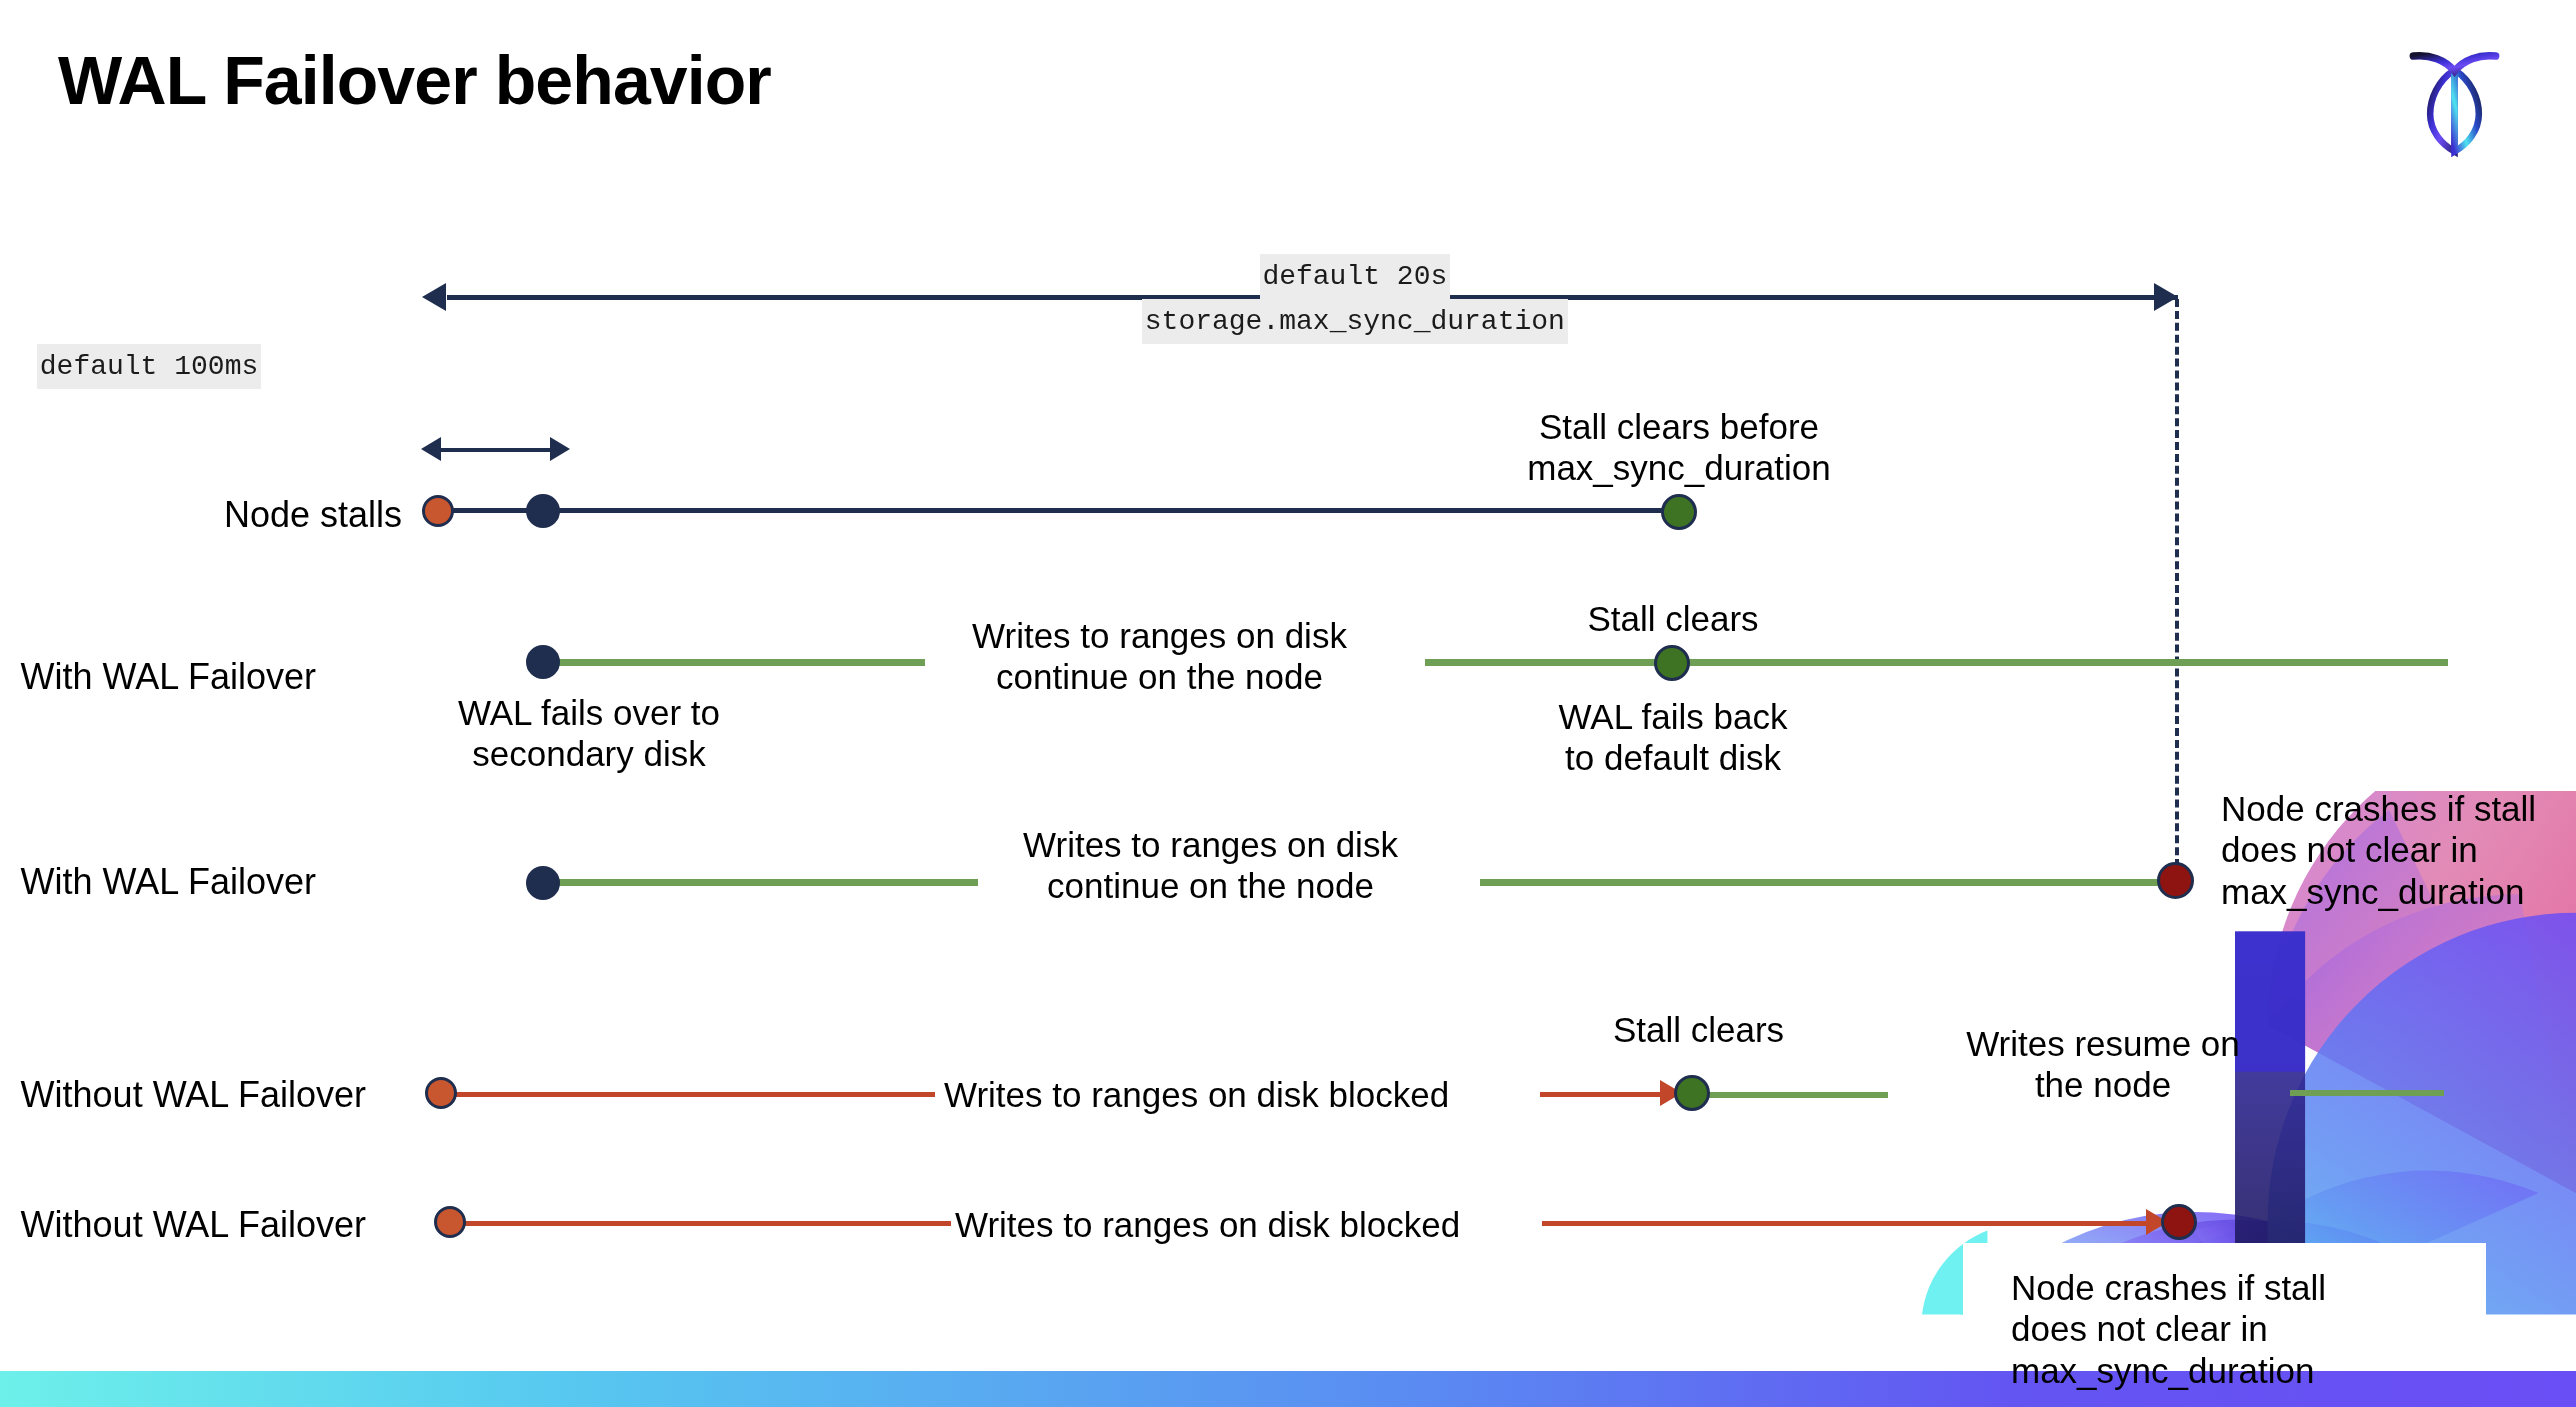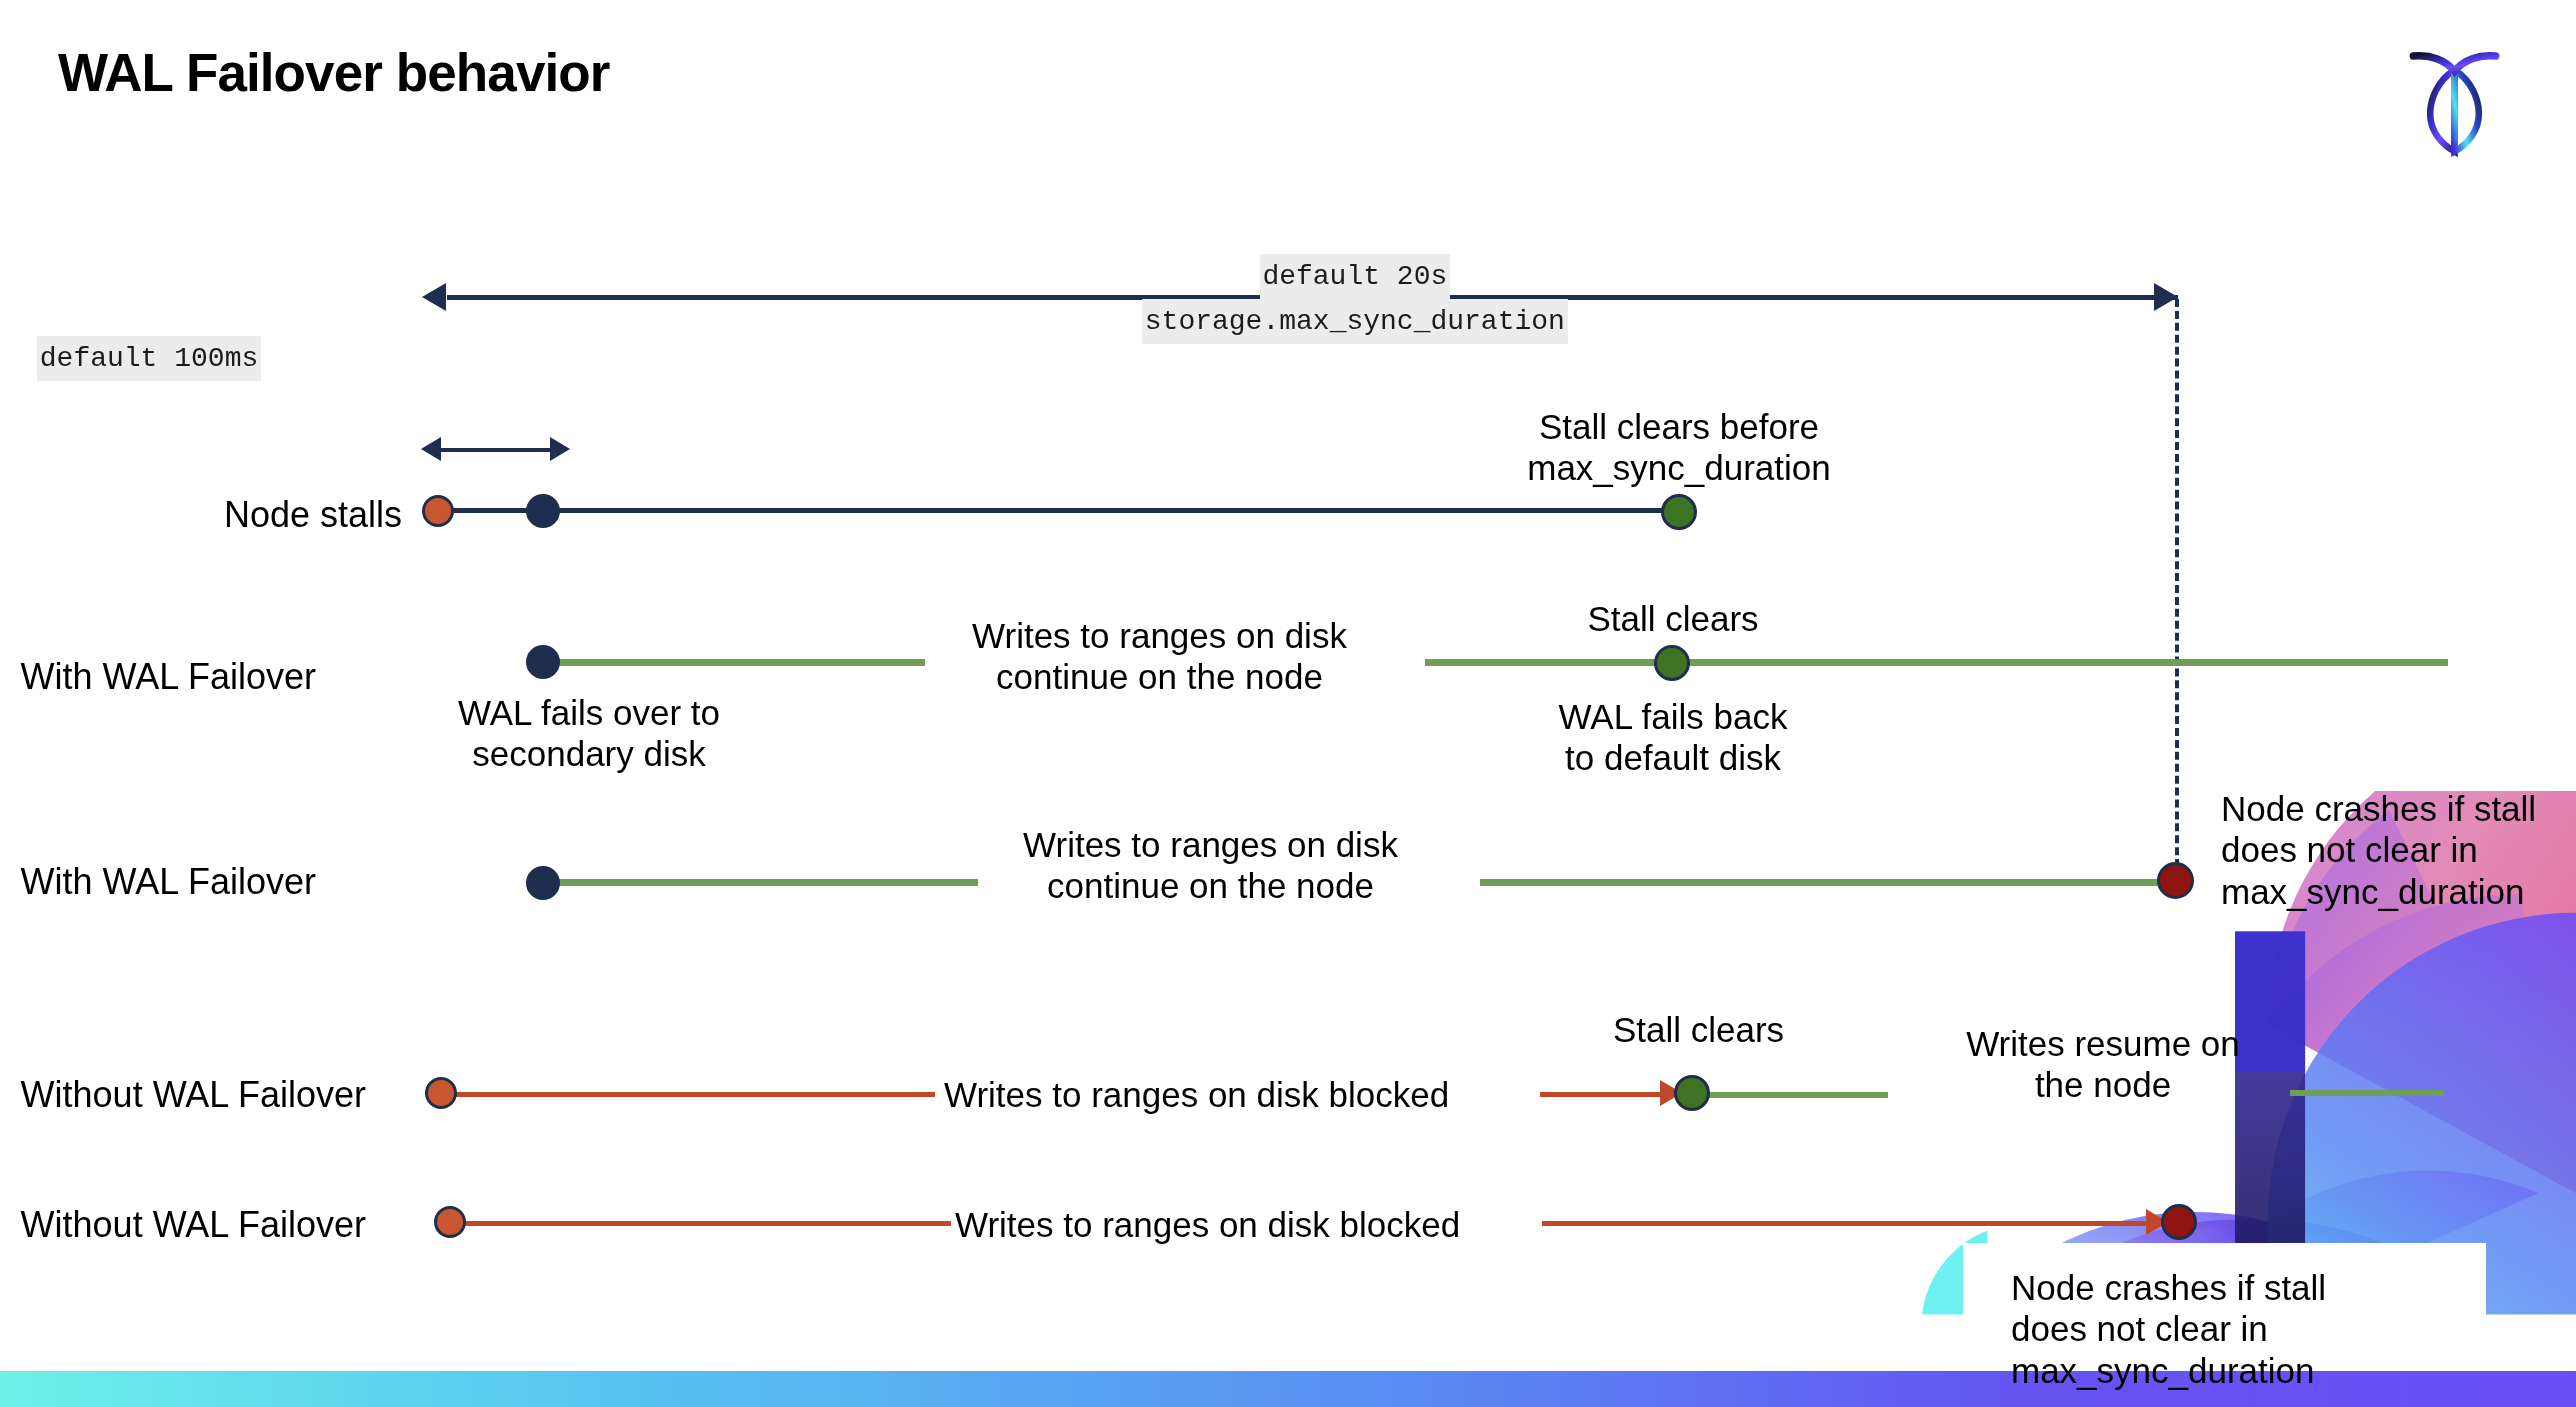--- a/index.html
+++ b/index.html
@@ -8,21 +8,21 @@
     background:#ffffff;
     font-family:"Liberation Sans", sans-serif;
     overflow:hidden;
     position:relative;
   }
   .slide{position:absolute;inset:0;overflow:hidden;}
 
   
   #slide-title{
     position:absolute;left:58px;top:45px;
-    font-size:53px;font-weight:bold;letter-spacing:-0.9px;
+    font-size:68px;font-weight:bold;letter-spacing:-0.9px;
     color:#000000;line-height:1.05;
     white-space:nowrap;
   }
 
   
   #brand-logo{position:absolute;left:2389px;top:28px;width:131px;height:131px;}
 
   
   #bottom-bar{
     position:absolute;left:0;bottom:0;width:2576px;height:37px;
@@ -162,21 +162,21 @@
   <div class="seg navy" style="left:447px;top:295px;width:1731px;height:4.7px;"></div>
   <div class="ahead left-navy" style="left:422px;top:283px;"></div>
   <div class="ahead right-navy" style="left:2154px;top:283px;"></div>
   <div class="dashed-v" style="left:2175px;top:299px;height:580px;"></div>
 
   <div class="code" style="left:1142px;top:254px;text-align:center;">
     <span>default 20s</span><br>
     <span>storage.max_sync_duration</span>
   </div>
 
-  <div class="code" style="left:37px;top:336px;text-align:right;">
+  <div class="code" style="left:37px;top:344px;text-align:right;">
     <span>default 100ms</span><br>
   </div>
   <div class="seg navy" style="left:439px;top:448px;width:112px;height:3.7px;"></div>
   <div class="ahead left-navy-sm" style="left:421px;top:437px;"></div>
   <div class="ahead right-navy-sm" style="left:550px;top:437px;"></div>
 
   <div class="rowlabel" style="left:224px;top:494px;">Node stalls</div>
   <div class="seg navy" style="left:437px;top:508px;width:1243px;"></div>
   <div class="dot orange" style="left:422px;top:495px;width:32px;height:32px;"></div>
   <div class="dot navy" style="left:526px;top:494px;width:34px;height:34px;"></div>

